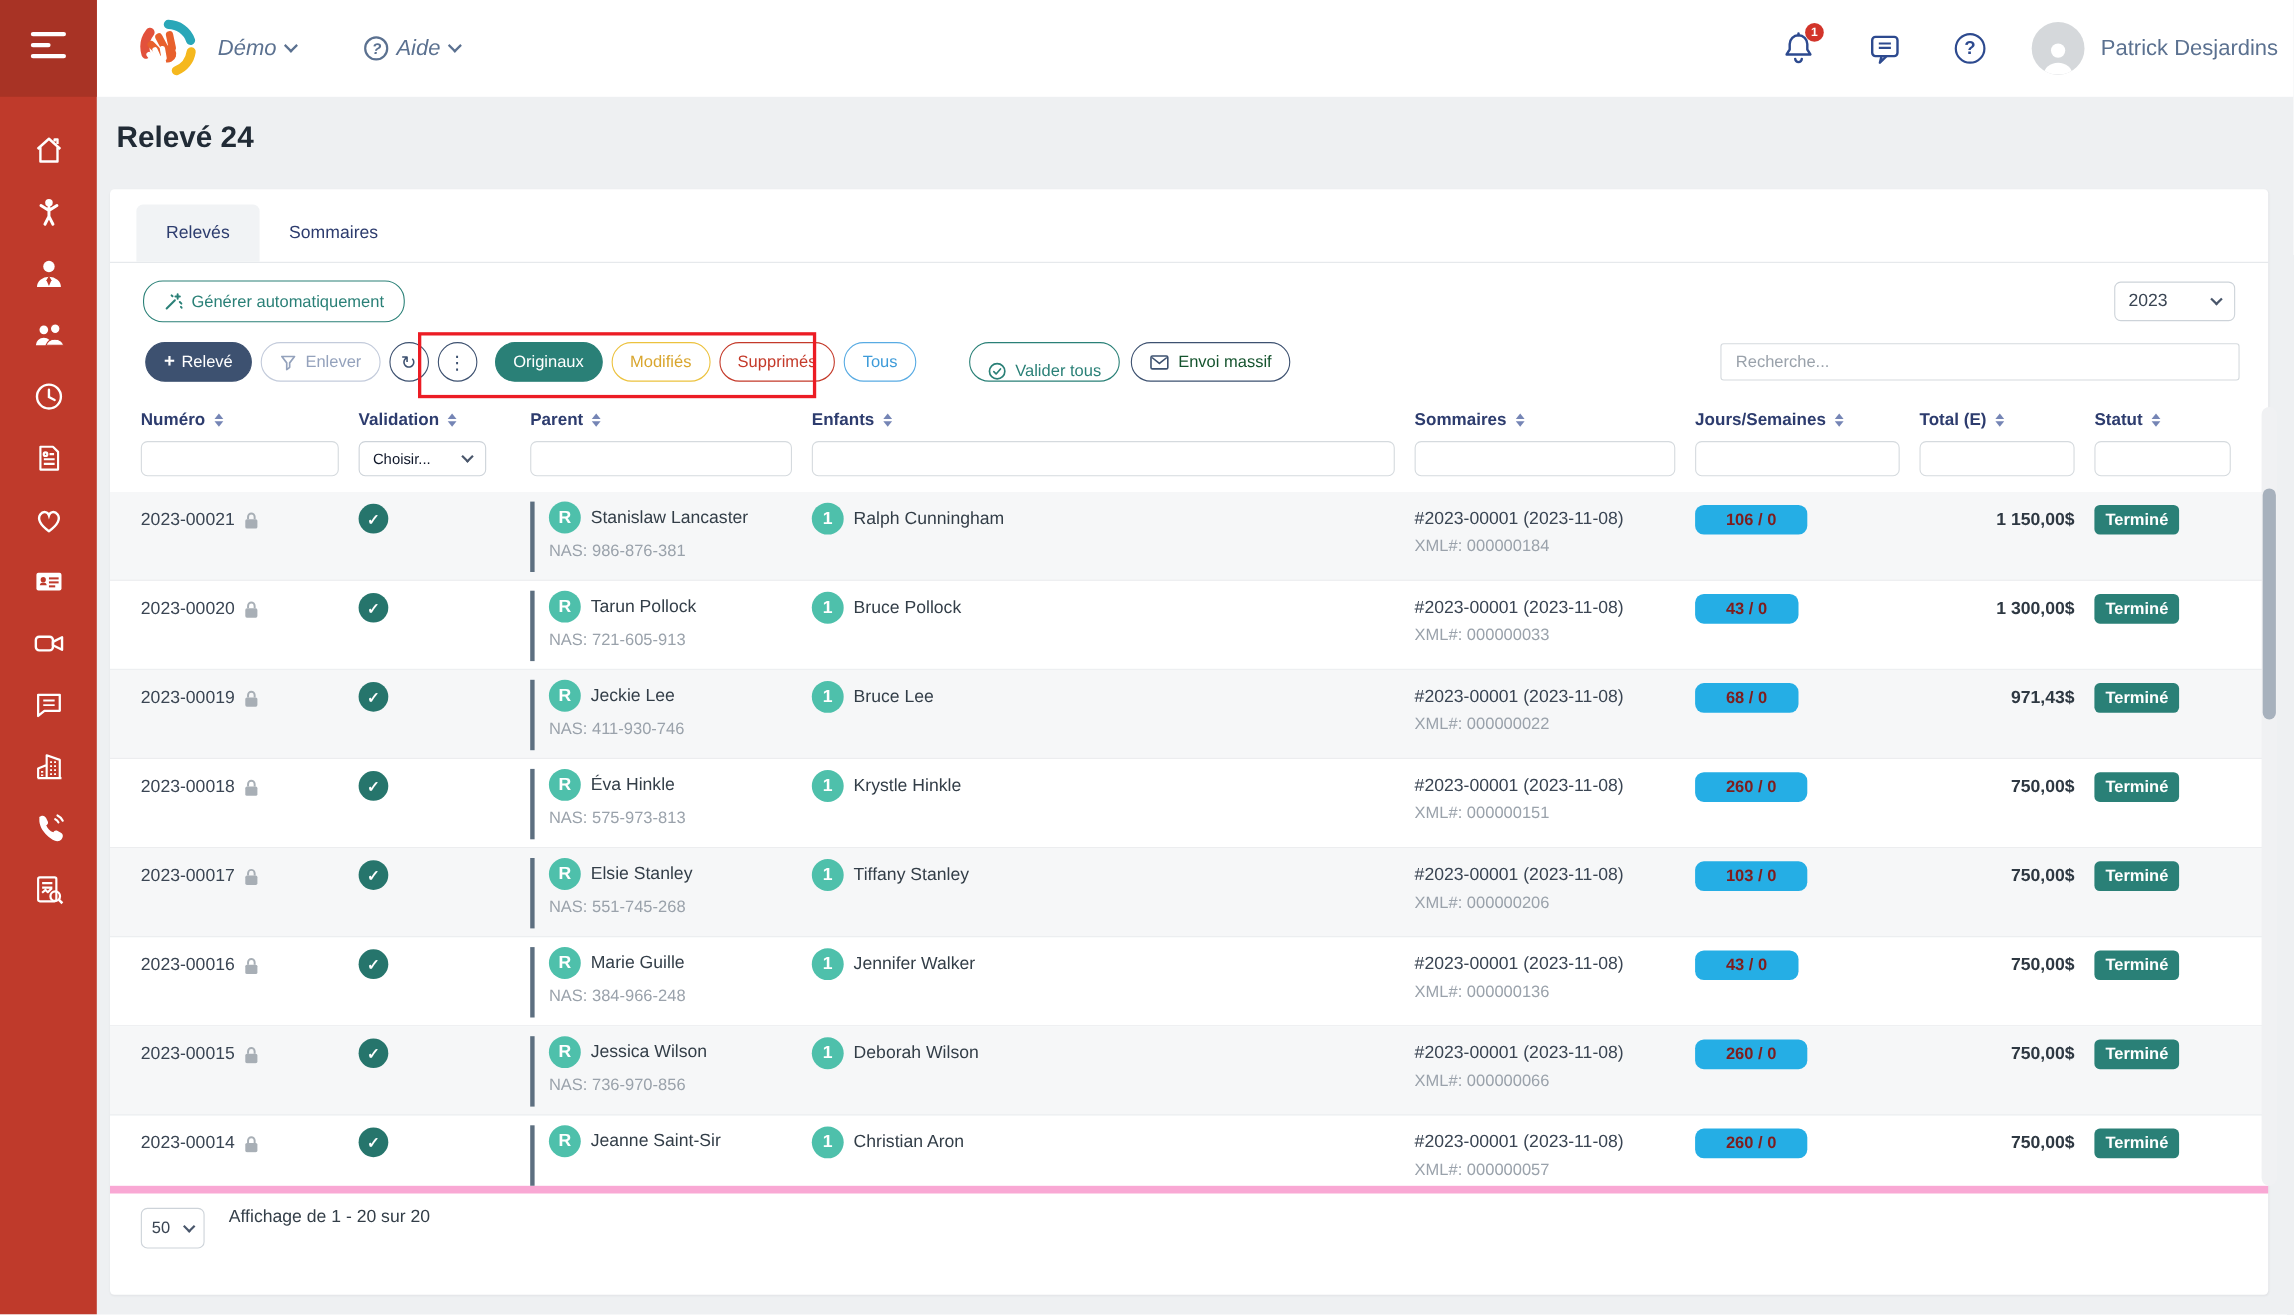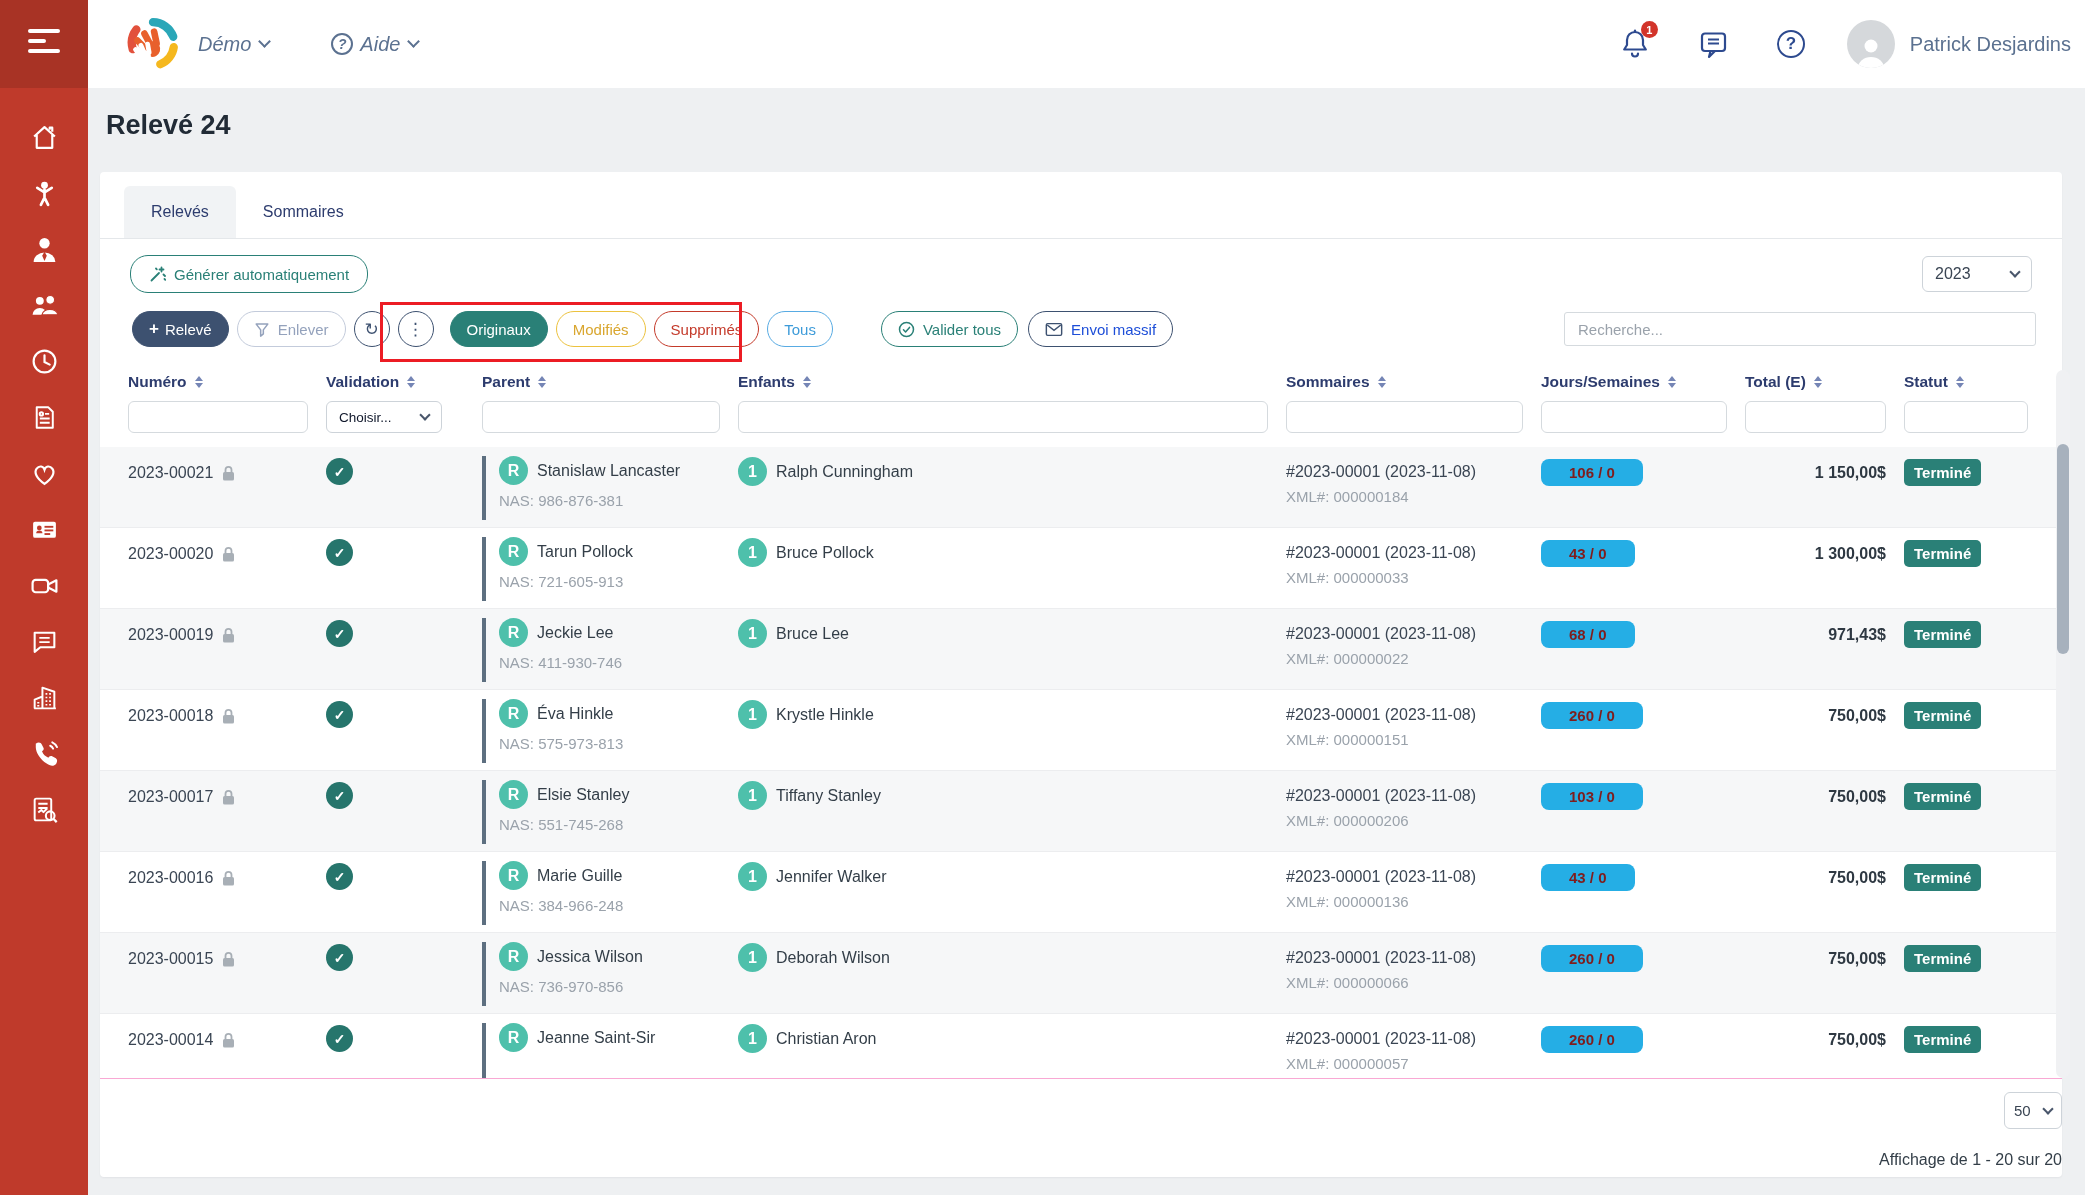--- a/index.html
+++ b/index.html
@@ -49,22 +49,22 @@
   .btn-generer { border-color:#2a8077; color:#2a8077; height:38px; padding:0 18px; }
   .btn-creer { background:#3d5170; border-color:#3d5170; color:#fff; margin-right:8px; }
   .plus { font-size:17px; font-weight:bold; margin-right:-2px; }
   .btn-enlever { border-color:#c3cbdb; color:#94a2bc; margin-right:8px; }
   .btn-round { width:36px; height:36px; border-radius:50%; border:1px solid #3d5170; color:#3d5170; background:#fff; display:flex; align-items:center; justify-content:center; font-size:17px; cursor:pointer; margin-right:8px; padding:0; }
   .fgroup { display:flex; gap:8px; margin-left:8px; }
   .f-orig { background:#2a8077; border-color:#2a8077; color:#fff; }
   .f-mod  { border-color:#ecc23e; color:#d9a62e; }
   .f-sup  { border-color:#c43a2a; color:#c43a2a; }
   .f-tous { border-color:#58abe3; color:#3d9bd9; }
-  .btn-valider { border-color:#2a8077; color:#2a8077; margin-left:48px; }
-  .btn-envoi { border-color:#3d5170; color:#1d4ed8; margin-left:10px; }
+  .btn-valider { border-color:#2a8077; color:#2a8077; margin-left:48px;align-items:flex-end; }
+  .btn-envoi { border-color:#3d5170; color:#14532d; margin-left:10px; }
 
   .sel { border:1px solid #cdd3d9; border-radius:6px; display:flex; align-items:center; justify-content:space-between; padding:0 12px; color:#3a4553; background:#fff; cursor:pointer; }
   .sel-chev { width:8px; height:8px; border-right:2px solid #49566b; border-bottom:2px solid #49566b; transform:rotate(45deg); margin-top:-4px; }
   .sel-year { margin-left:auto; width:110px; height:36px; font-size:16px; }
   .search { margin-left:auto; width:472px; height:34px; border:1px solid #d5dade; border-radius:3px; padding:12px 13px; font-size:15px; color:#3a4553; outline:none; }
   .search::placeholder { color:#9aa2ab; }
 
   
   .grid { display:grid; grid-template-columns:198px 156px 256px 548px 255px 204px 159px 142px; align-items:center; }
   .thead { margin:20px 0 0 28px; width:1918px; height:30px; }
@@ -90,21 +90,21 @@
   .subtxt { color:#9aa2ab; font-size:15px; margin-top:7px; }
   .c-enfant { padding-top:10px; }
   .c-som { padding-top:16px; }
   .som1 { font-size:16px; color:#3a4553; }
   .c-jours { padding-top:12px; }
   .bjours { background:#25aee5; color:#7f1d1d; font-weight:bold; font-size:15px; padding:5px 28px; border-radius:8px; display:inline-block; }
   .c-total { padding-top:17px; text-align:right; padding-right:18px; font-weight:bold; font-size:16px; color:#2e3842; }
   .c-statut { padding-top:12px; }
   .bstatut { background:#2a8077; color:#fff; font-weight:bold; font-size:15px; padding:5px 10px; border-radius:5px; display:inline-block; }
 
-  .tfoot { display:flex; align-items:flex-end; gap:22px; padding:13px 0 0 28px; border-top:1px solid #f9a8d4;flex-direction:column; }
+  .tfoot { display:flex; align-items:flex-start; gap:22px; padding:13px 0 0 28px; border-top:7px solid #f9a8d4; }
   .sel-size { width:58px; height:37px; font-size:15px; padding:0 9px; }
   .foot-txt { font-size:16px; color:#333e48; }
 
   
   .annotation { position:absolute; left:380px; top:302px; width:362px; height:60px; border:3px solid #ec1c24; z-index:60; pointer-events:none; }
   .vscroll { position:absolute; left:2056px; top:370px; width:14px; height:708px; background:#f0f1f3; border-radius:7px; z-index:40; cursor:pointer; }
   .vthumb { position:absolute; left:1px; width:12px; top:74px; height:210px; background:#a7b1bd; border-radius:6px; }
 
   .lockicon { opacity:.85; }
 </style>

